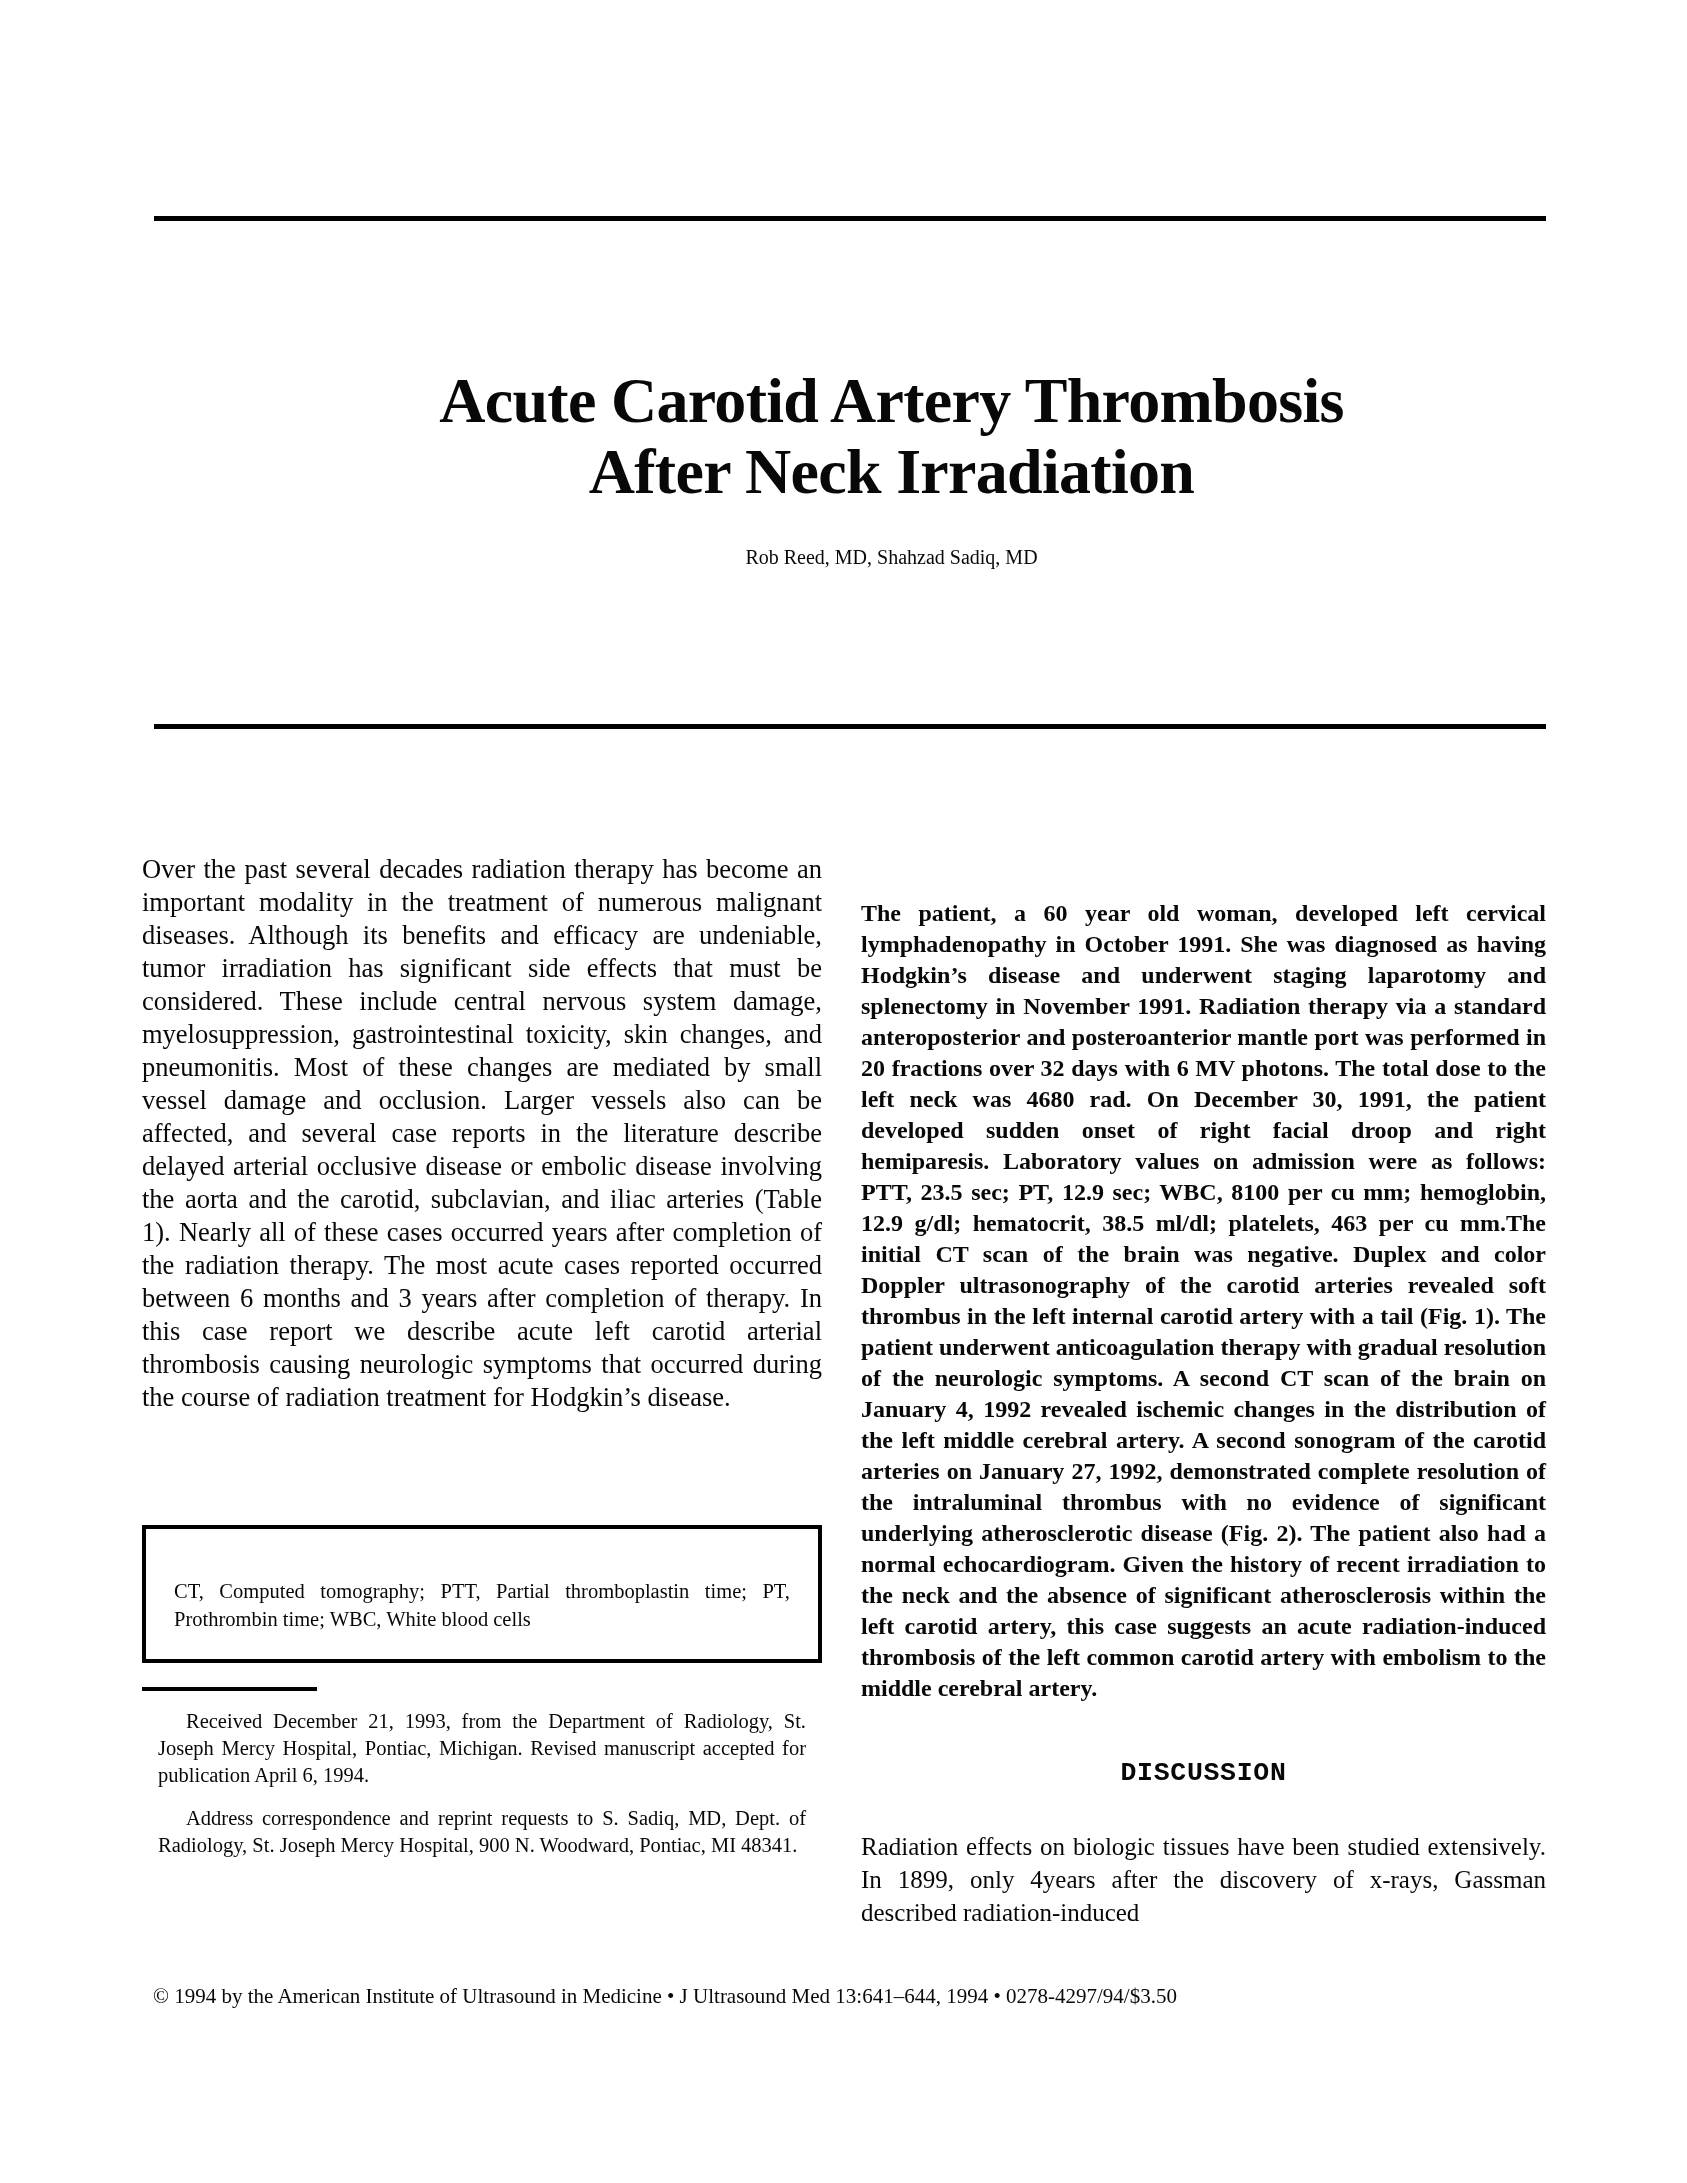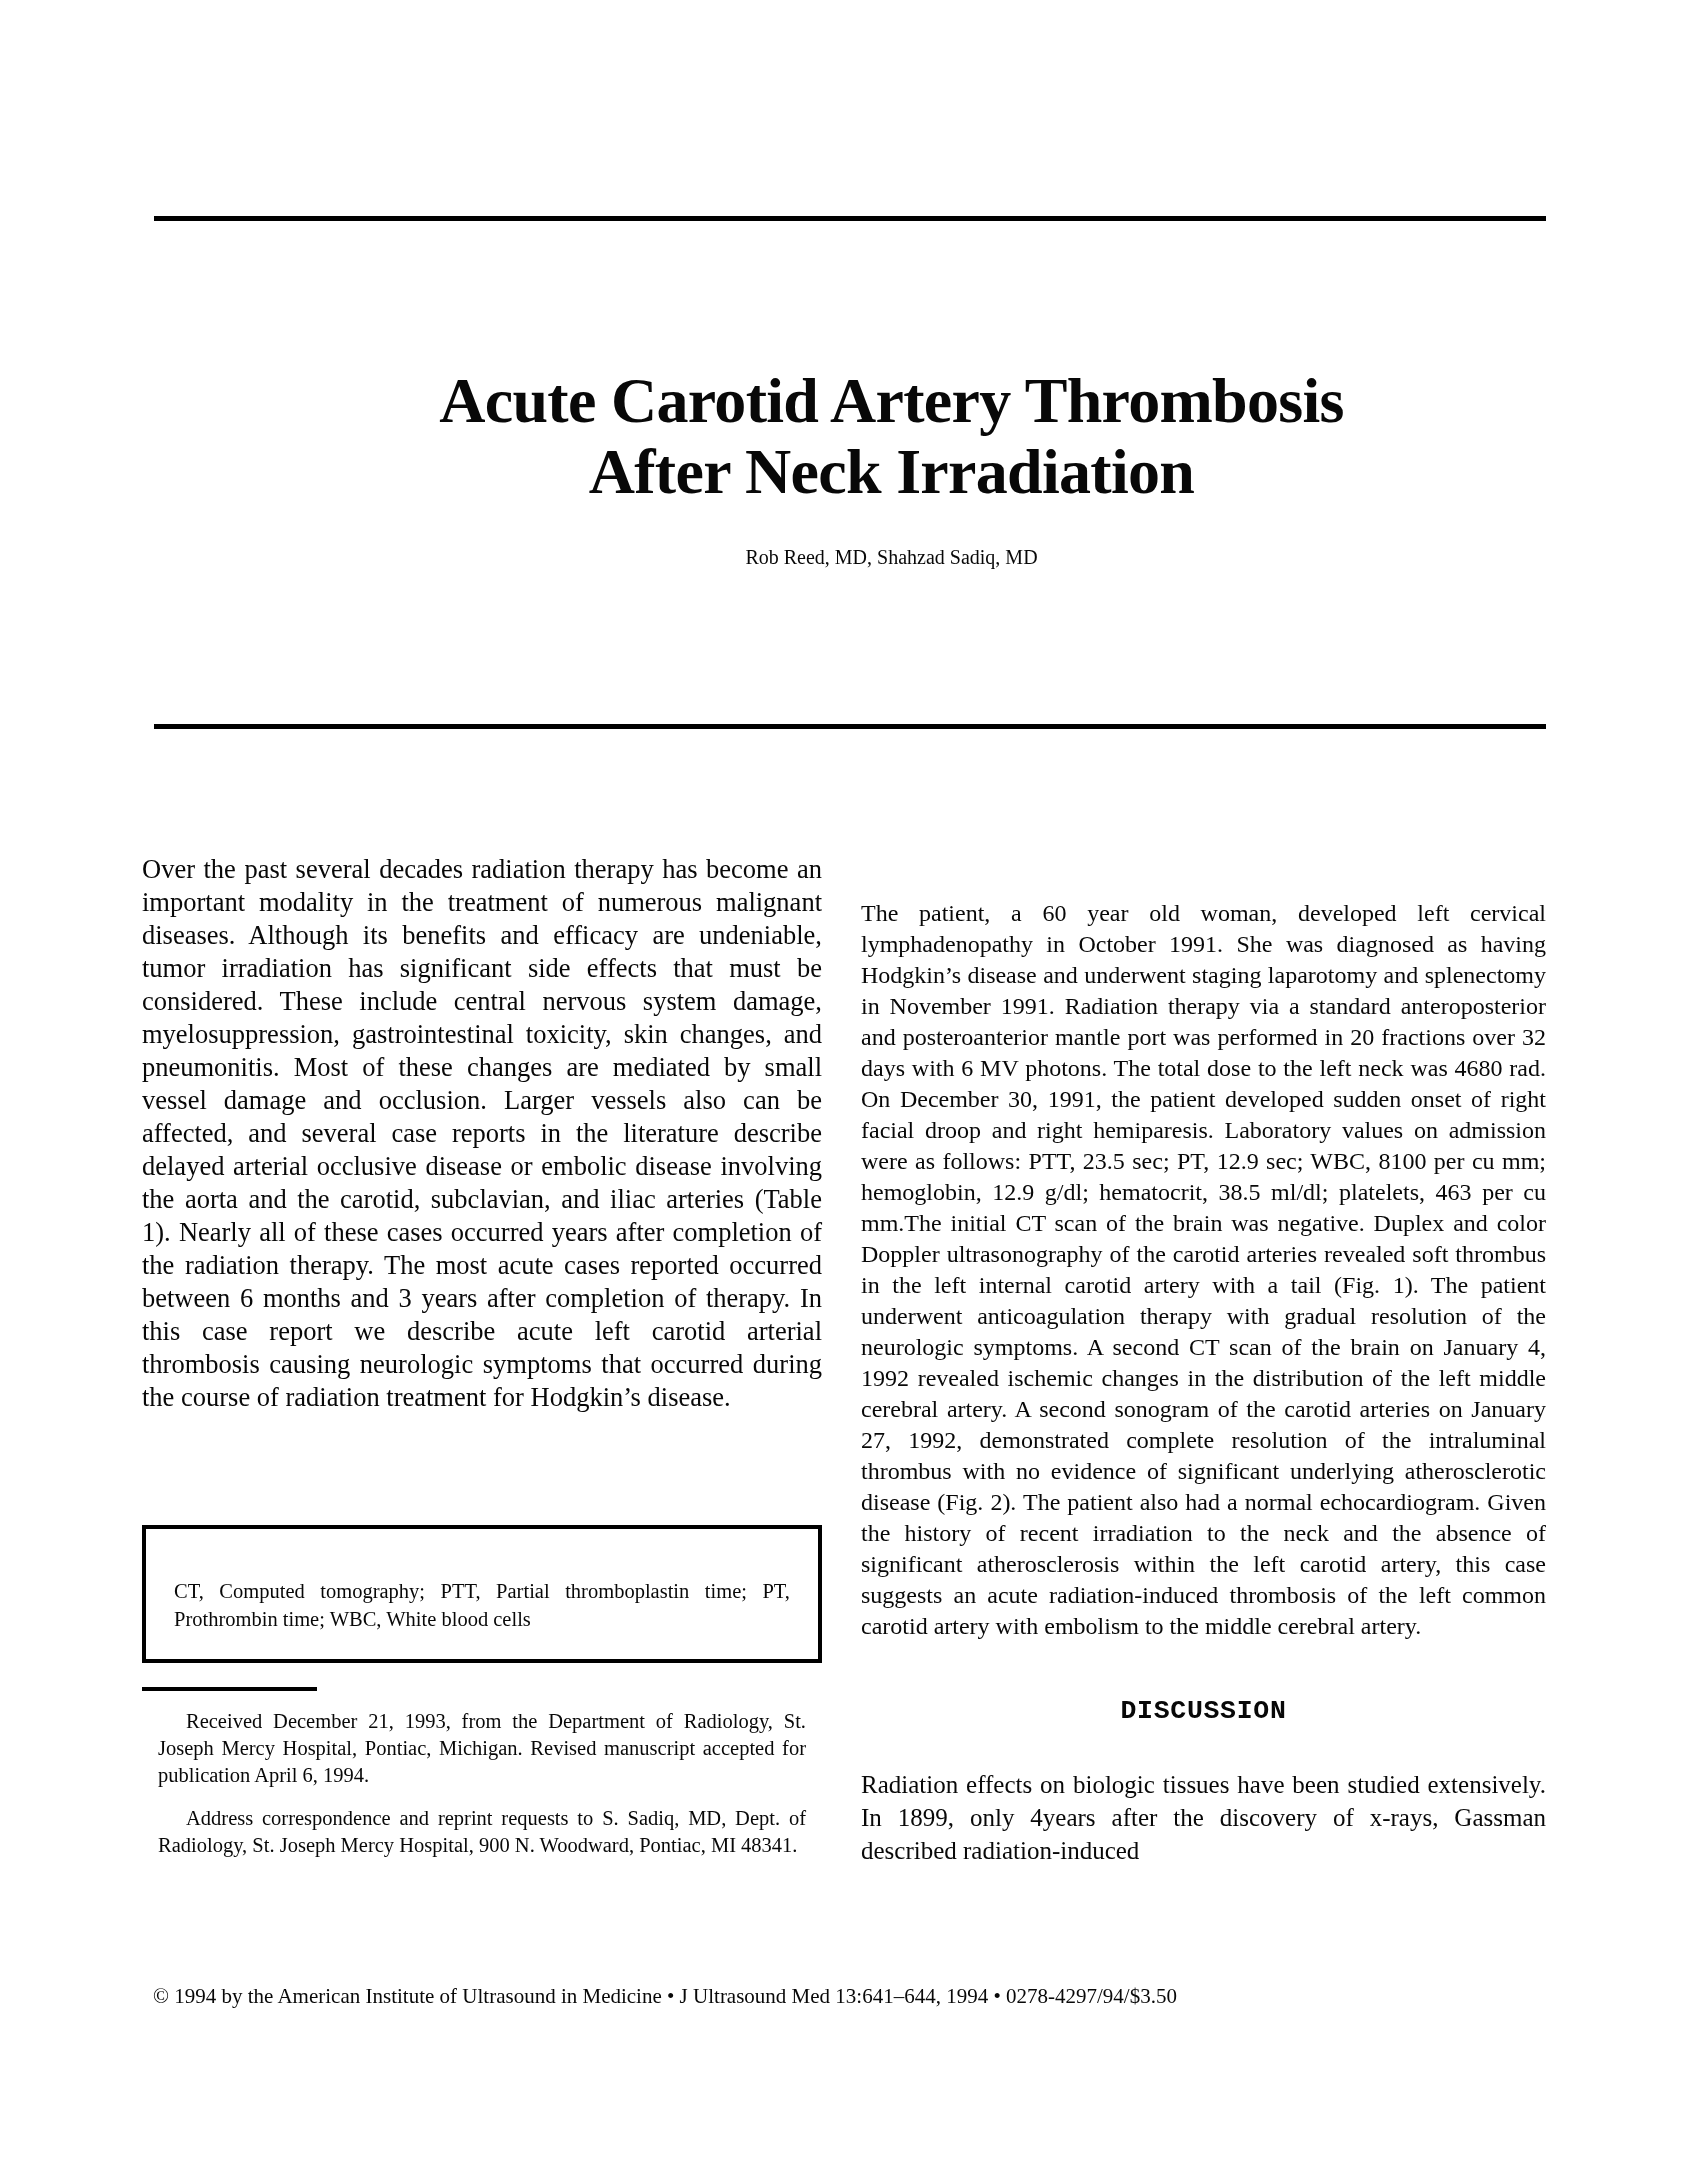--- a/index.html
+++ b/index.html
@@ -102,20 +102,21 @@
     font-weight: bold;
     font-size: 26.5px;
     line-height: 32px;
     letter-spacing: 0.7px;
   }
   .case-text {
     margin: 45px 0 0 0;
     font-size: 24px;
     line-height: 31px;
     text-align: justify;
+    font-weight: bold;
   }
   .discussion-heading { margin-top: 53px; font-family: Liberation Mono, monospace; }
   .discussion-text {
     margin: 41px 0 0 0;
     font-size: 25px;
     line-height: 33px;
     text-align: justify;
   }
 
   .page-footer {

